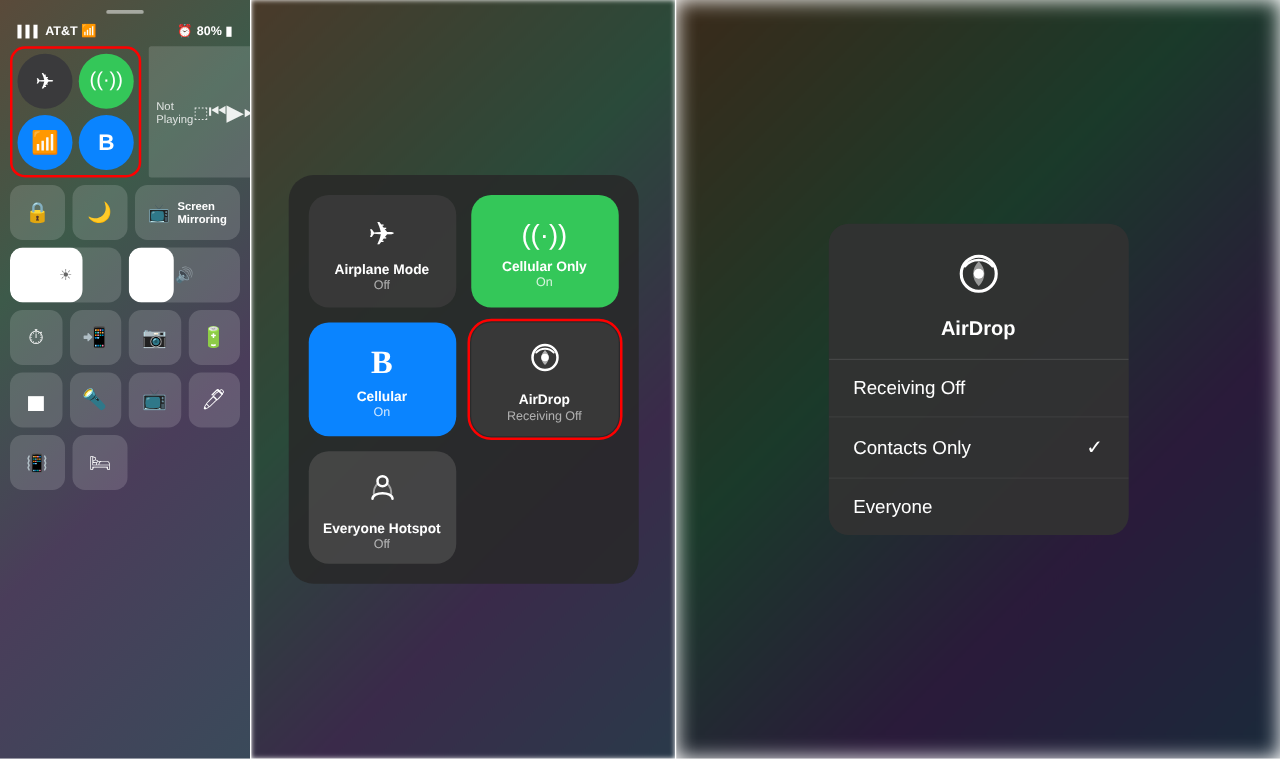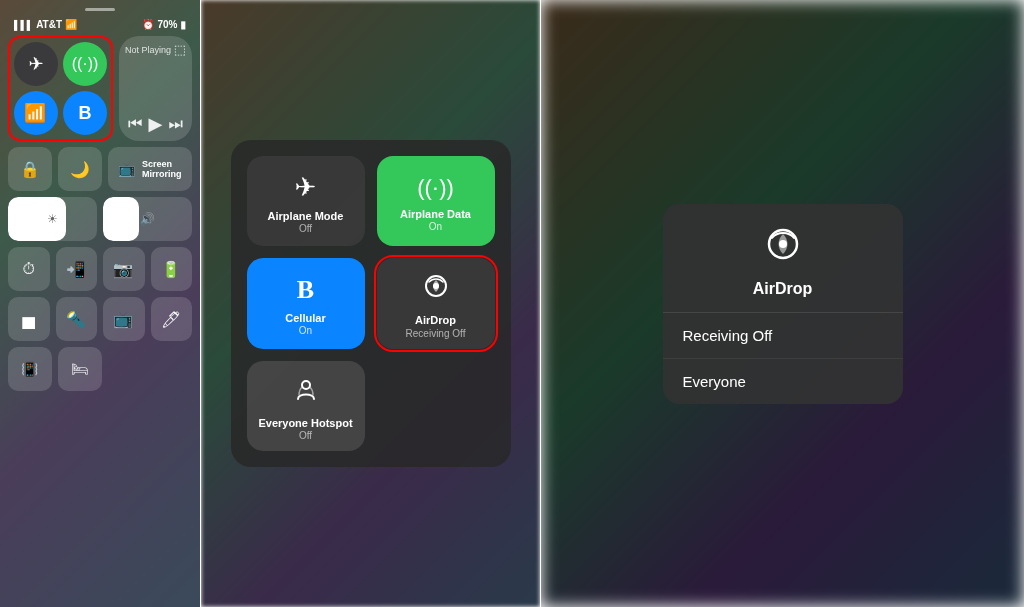--- a/index.html
+++ b/index.html
@@ -105,25 +105,25 @@
       color: white;
     }
 
     .cc-btn.gray { background: #3a3a3c; }
     .cc-btn.green { background: #34c759; }
     .cc-btn.blue { background: #0a84ff; }
 
     .media-player {
       flex: 1;
       background: rgba(255,255,255,0.15);
-      border-radius: 20px;
+      border-radius: 2px;
       padding: 6px;
       display: flex;
-      flex-direction: column;
-      justify-content: space-between;
+      flex-direction: row;
+      justify-content: center;
     }
 
     .now-playing-label {
       color: rgba(255,255,255,0.8);
       font-size: 9px;
       font-weight: 500;
     }
 
     .media-controls {
       display: flex;
@@ -353,21 +353,21 @@
     <div class="drag-indicator"></div>
 
     <div class="status-bar">
       <div class="status-left">
         <span style="font-size:9px;">▌▌▌</span>
         <span>AT&amp;T</span>
         <span>📶</span>
       </div>
       <div class="status-right">
         <span>⏰</span>
-        <span>70%</span>
+        <span>80%</span>
         <span>▮</span>
       </div>
     </div>
 
     <div class="top-section">
       <div class="connectivity-grid" style="border:2px solid red; border-radius:12px; padding:4px;">
         <div class="cc-btn gray">
           <span>✈</span>
         </div>
         <div class="cc-btn green">
@@ -466,21 +466,21 @@
       <div class="cc2-grid">
 
         <div class="cc2-btn dark">
           <span class="cc2-btn-icon">✈</span>
           <span class="cc2-btn-label">Airplane Mode</span>
           <span class="cc2-btn-sublabel">Off</span>
         </div>
 
         <div class="cc2-btn" style="background:#34c759; color:white;">
           <span class="cc2-btn-icon" style="font-size:22px;">((·))</span>
-          <span class="cc2-btn-label">Airplane Data</span>
+          <span class="cc2-btn-label">Cellular Only</span>
           <span class="cc2-btn-sublabel" style="color:rgba(255,255,255,0.8);">On</span>
         </div>
 
 
         <div class="cc2-btn" style="background:#0a84ff; color:white;">
           <span class="cc2-btn-icon" style="font-weight:bold; font-family:serif; font-size:26px;">B</span>
           <span class="cc2-btn-label">Cellular</span>
           <span class="cc2-btn-sublabel" style="color:rgba(255,255,255,0.8);">On</span>
         </div>
 
@@ -529,20 +529,24 @@
             <path d="M9 14 Q13 9 20 9 Q27 9 31 14" stroke="white" stroke-width="2" fill="none" stroke-linecap="round"></path>
           </svg>
         </div>
         <span class="airdrop-title">AirDrop</span>
       </div>
 
       <div class="airdrop-option">
         <span>Receiving Off</span>
       </div>
 
+      <div class="airdrop-option">
+        <span>Contacts Only</span>
+        <span class="checkmark">✓</span>
+      </div>
 
       <div class="airdrop-option">
         <span>Everyone</span>
       </div>
 
     </div>
   </div>
 </div>
 
 </body></html>

